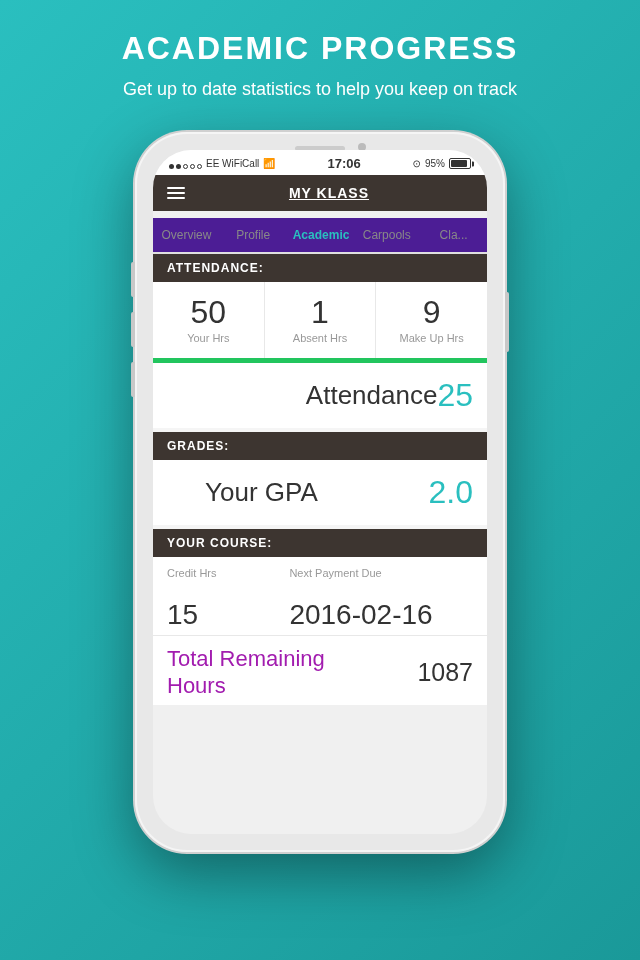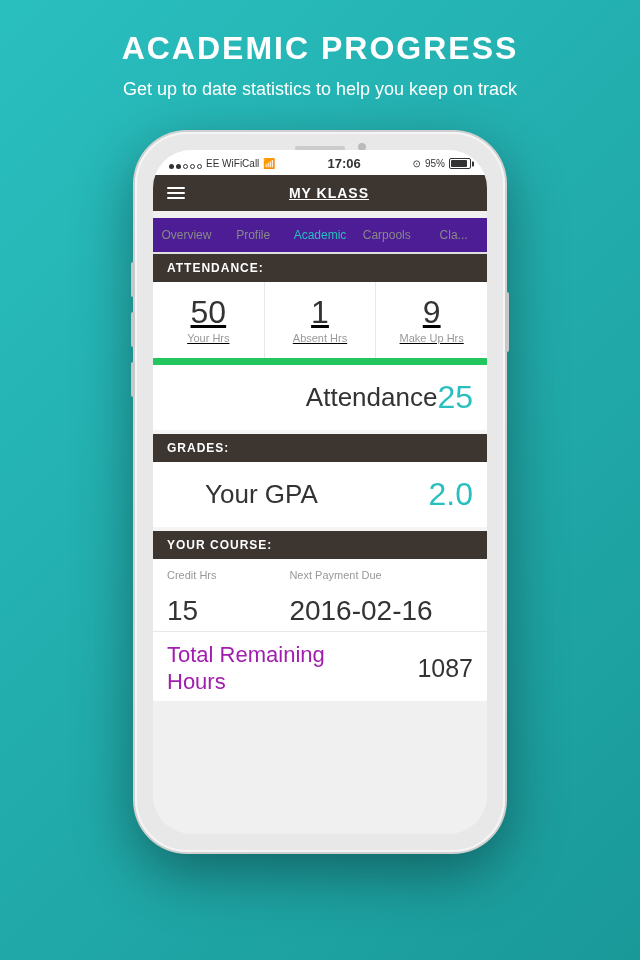--- a/index.html
+++ b/index.html
@@ -226,21 +226,22 @@
       color: #888;
       cursor: pointer;
       white-space: nowrap;
       border-bottom: 2px solid transparent;
       margin-bottom: -2px;
     }
 
     .tab.active {
       color: #2abfbf;
       border-bottom: 2px solid #eab308;
-      font-weight: 400;
+      font-weight: 700;
+      text-align: right;
     }
 
     
     .content {
       background: #f5f5f5;
       flex: 1;
       overflow: hidden;
     }
 
     .section-header {
@@ -249,22 +250,21 @@
       padding: 7px 14px;
       font-size: 12px;
       font-weight: 700;
       letter-spacing: 1px;
     }
 
     
     .attendance-stats {
       display: flex;
       background: white;
-      border-bottom: 7px solid #22c55e;
-      text-decoration: underline;
+      border-bottom: 5px solid #22c55e;
     }
 
     .stat-item {
       flex: 1;
       text-align: center;
       padding: 14px 8px;
       border-right: 1px solid #e8e8e8;
     }
 
     .stat-item:last-child {
@@ -343,21 +343,21 @@
       flex: 1;
     }
 
     .course-col-right {
       flex: 1.5;
     }
 
     .course-sub-label {
       font-size: 11px;
       color: #999;
-      margin-bottom: 14px;
+      margin-bottom: 20px;
     }
 
     .course-sub-value {
       font-size: 28px;
       font-weight: 300;
       color: #333;
     }
 
     
     .total-remaining {

